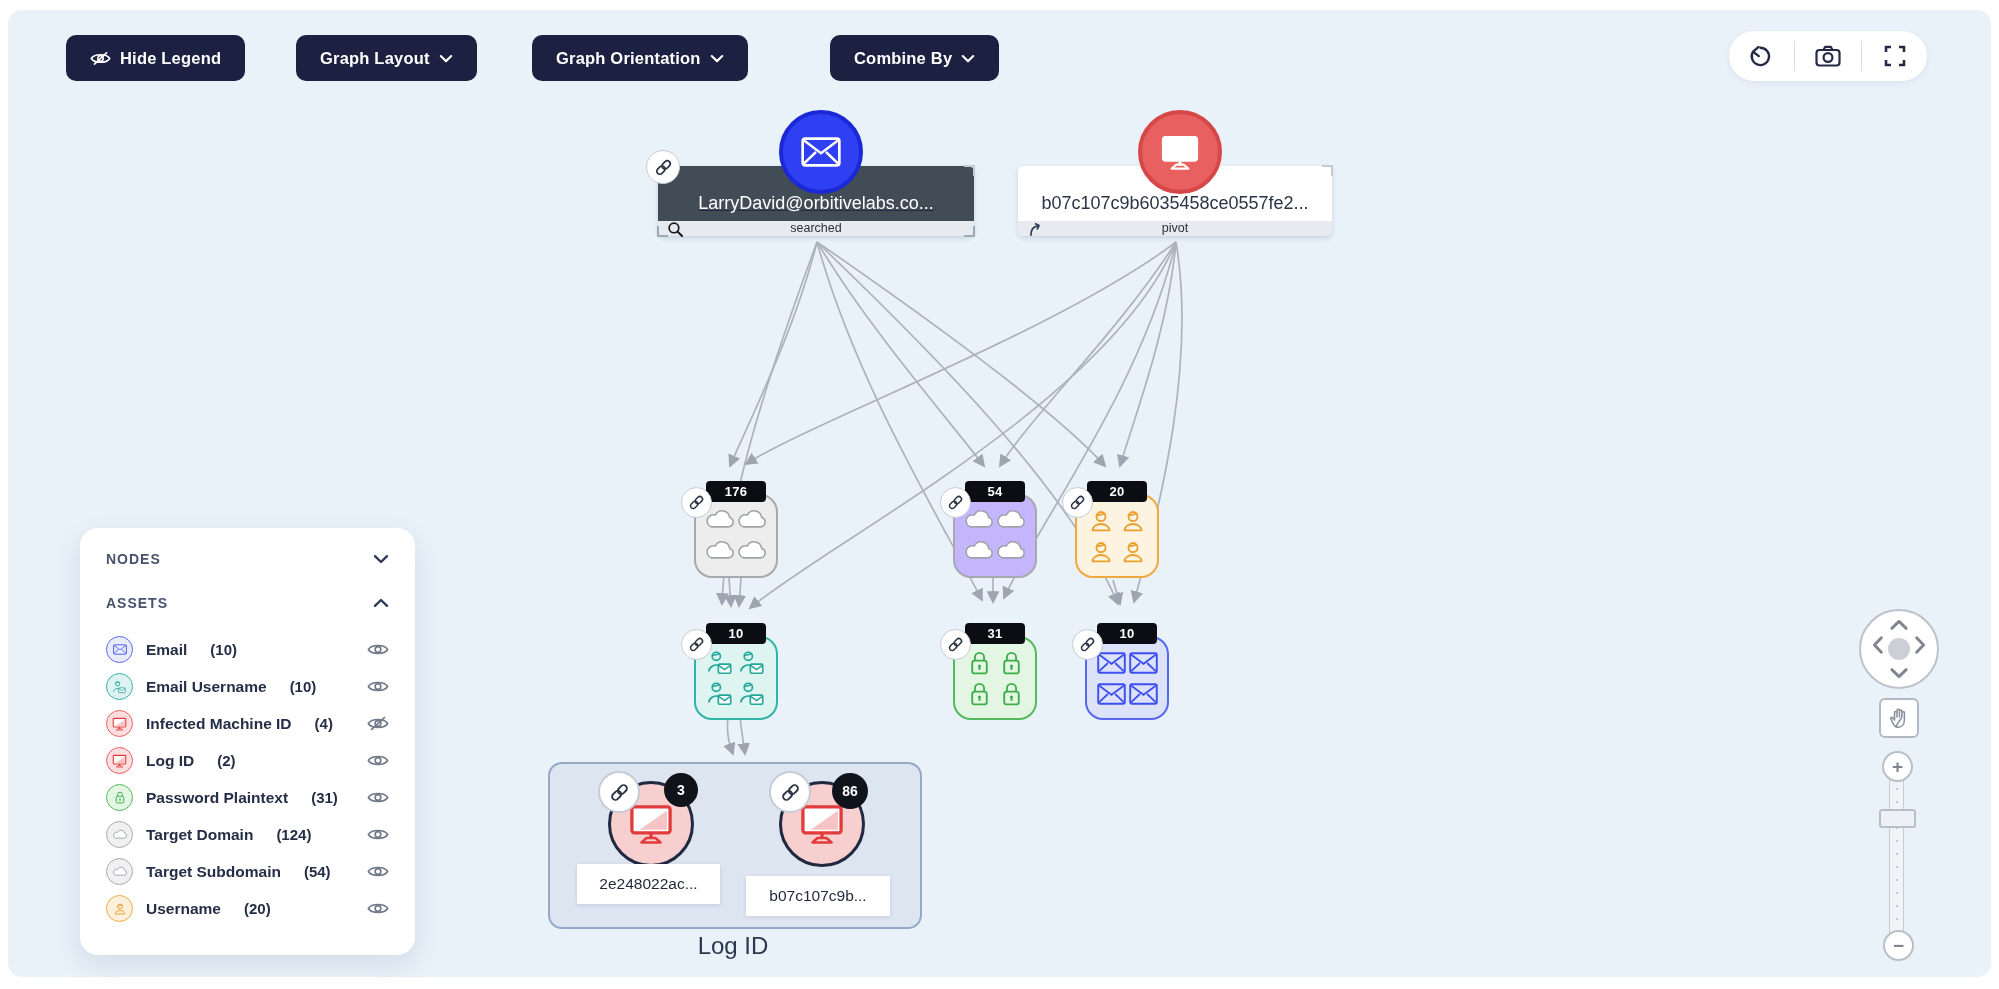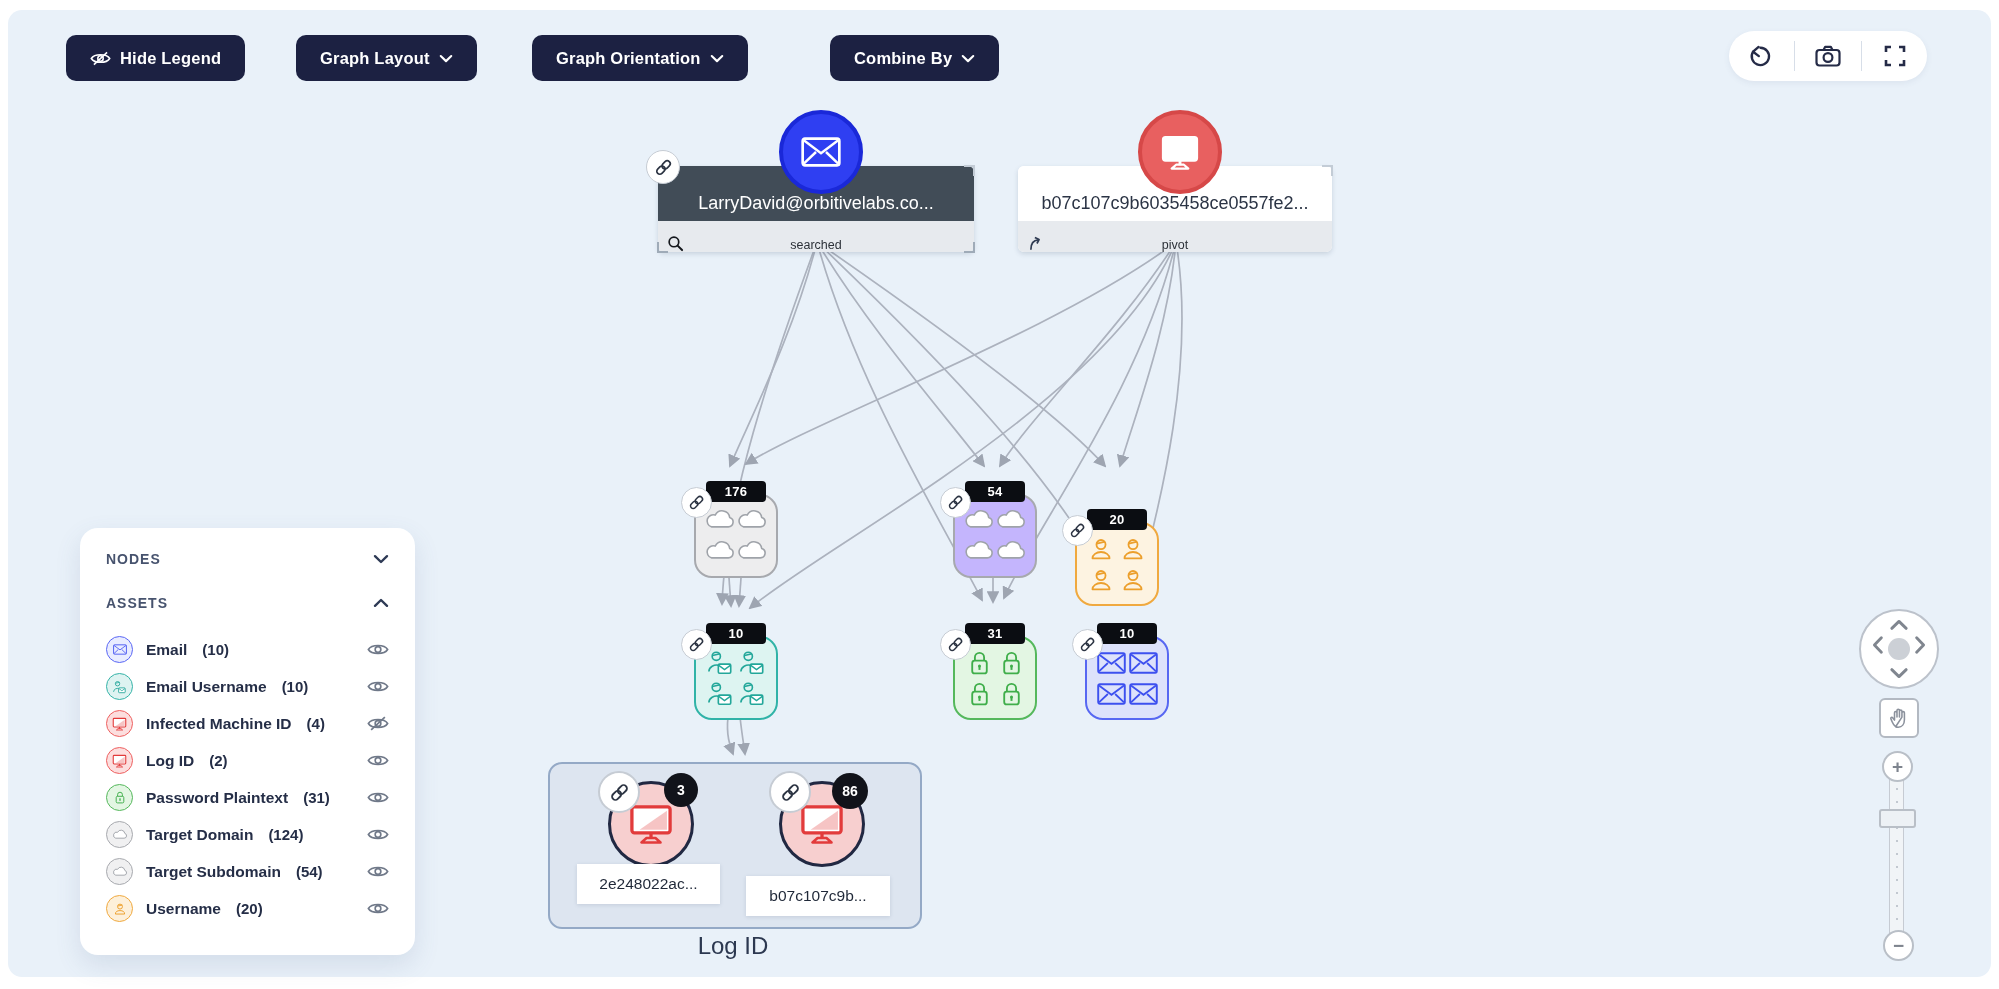--- a/index.html
+++ b/index.html
@@ -20,21 +20,21 @@
   .chainbadge{position:absolute;background:#fff;border:1.5px solid #c6ccd4;border-radius:50%;
        display:flex;align-items:center;justify-content:center;color:#2b3342;z-index:8;}
   .countpill{position:absolute;background:#0b0d12;color:#fff;border-radius:4px;font-size:13px;font-weight:700;
        display:flex;align-items:center;justify-content:center;z-index:7;letter-spacing:.3px;}
 
   
   .bigcircle{position:absolute;border-radius:50%;display:flex;align-items:center;justify-content:center;z-index:5;}
   .labelbox{position:absolute;z-index:4;border-radius:6px;overflow:visible;box-shadow:0 2px 5px rgba(50,70,100,.18);}
   .labelbox .main{height:48px;display:flex;align-items:flex-end;justify-content:center;
        font-size:18px;padding-bottom:7px;border-radius:6px 6px 0 0;white-space:nowrap;}
-  .labelbox .strip{height:31px;background:#e7eaee;border-radius:0 0 6px 6px;display:flex;align-items:flex-end;
+  .labelbox .strip{height:15px;background:#e7eaee;border-radius:0 0 6px 6px;display:flex;align-items:flex-start;
        font-size:12.5px;color:#2c3138;position:relative;}
   .labelbox .strip .tag{position:absolute;left:0;right:0;text-align:center;}
   .labelbox .strip .sicon{margin-left:9px;z-index:1;display:flex;color:#15181d;}
   .corner{position:absolute;width:9px;height:9px;z-index:9;}
   .corner.tr{border-top:2px solid #c3ccd6;border-right:2px solid #c3ccd6;}
   .corner.br{border-bottom:2px solid #9fabb8;border-right:2px solid #9fabb8;}
   .corner.bl{border-bottom:2px solid #9fabb8;border-left:2px solid #9fabb8;}
 
   
   .cluster{position:absolute;width:80px;height:80px;border-radius:18px;z-index:5;}
@@ -57,21 +57,21 @@
 
   
   .legend{position:absolute;left:80px;top:528px;width:335px;height:427px;background:#fff;border-radius:18px;
        box-shadow:0 10px 26px rgba(80,100,140,.14);z-index:6;padding:0;box-sizing:border-box;}
   .lhead{display:flex;align-items:center;justify-content:space-between;padding:0 26px 0 26px;height:44px;
        font-size:14px;font-weight:700;letter-spacing:1px;color:#47536e;cursor:pointer;}
   .lhead:first-child{margin-top:8px;}
   .litem{display:flex;align-items:center;gap:13px;height:37px;padding:0 26px;}
   .lico{width:25px;height:25px;border-radius:50%;display:flex;align-items:center;justify-content:center;flex:none;}
   .litem .ltext{font-size:15.5px;font-weight:600;color:#252e47;white-space:nowrap;}
-  .litem .lcount{font-size:15px;font-weight:600;color:#252e47;margin-left:2px;text-align:center;}
+  .litem .lcount{font-size:15px;font-weight:600;color:#252e47;margin-left:10px;text-align:center;}
   .litem .leye{margin-left:auto;color:#707989;display:flex;cursor:pointer;}
 
   
   .panpad{position:absolute;left:1859px;top:609px;width:76px;height:76px;background:#fff;border:2px solid #bcc2cb;
        border-radius:50%;z-index:6;}
   .panpad .cdot{position:absolute;left:50%;top:50%;width:22px;height:22px;margin:-11px 0 0 -11px;border-radius:50%;background:#ccd0d6;}
   .panpad svg{position:absolute;color:#80868f;}
   .handbtn{position:absolute;left:1879px;top:698px;width:36px;height:36px;background:#fff;border:2px solid #b3b9c2;
        border-radius:6px;display:flex;align-items:center;justify-content:center;color:#8b919c;z-index:6;}
   .zbtn{position:absolute;width:27px;height:27px;border-radius:50%;background:#fff;border:2px solid #b9bfc7;
@@ -241,21 +241,21 @@
         </svg>
     </div>
     <div class="sep"></div>
     <div class="vb">
       <svg class="icon" width="22" height="22">
           <use href="#i-expand"></use>
         </svg>
     </div>
   </div>
 
-  <div class="labelbox" style="left:658px;top:166px;width:316px;z-index:4;">
+  <div class="labelbox" style="left:658px;top:166px;width:316px;z-index:4;text-decoration:underline;">
     <div class="main" style="background:#414c57;color:#fff;">LarryDavid@orbitivelabs.co...</div>
     <div class="strip">
       <span class="sicon">
         <svg class="icon" width="17" height="17">
             <use href="#i-search"></use>
           </svg>
         </span>
       <span class="tag">searched</span>
     </div>
     <span class="corner tr" style="right:-1px;top:-1px;"></span>
@@ -330,21 +330,21 @@
         </svg>
       <svg class="icon" width="32" height="23">
           <use href="#i-cloud"></use>
         </svg>
       <svg class="icon" width="32" height="23">
           <use href="#i-cloud"></use>
         </svg>
     </div>
   </div>
 
-  <div class="cluster" style="left:1075px;top:522px;background:#fdf3e1;border:2px solid #f0a93f;color:#ec9f2c;">
+  <div class="cluster" style="left:1075px;top:494px;background:#fdf3e1;border:2px solid #f0a93f;color:#ec9f2c;">
     <div class="countpill">20</div>
     <div class="chainbadge">
       <svg class="icon" width="17" height="17">
           <use href="#i-link"></use>
         </svg>
       </div>
     <div class="grid">
       <svg class="icon" width="26" height="26">
           <use href="#i-person"></use>
         </svg>

